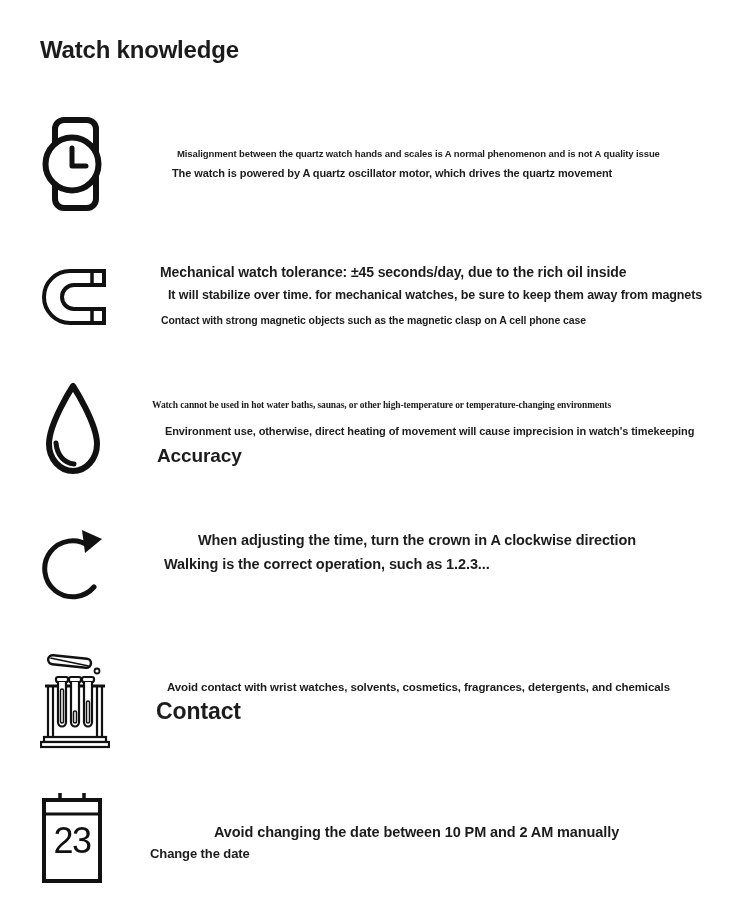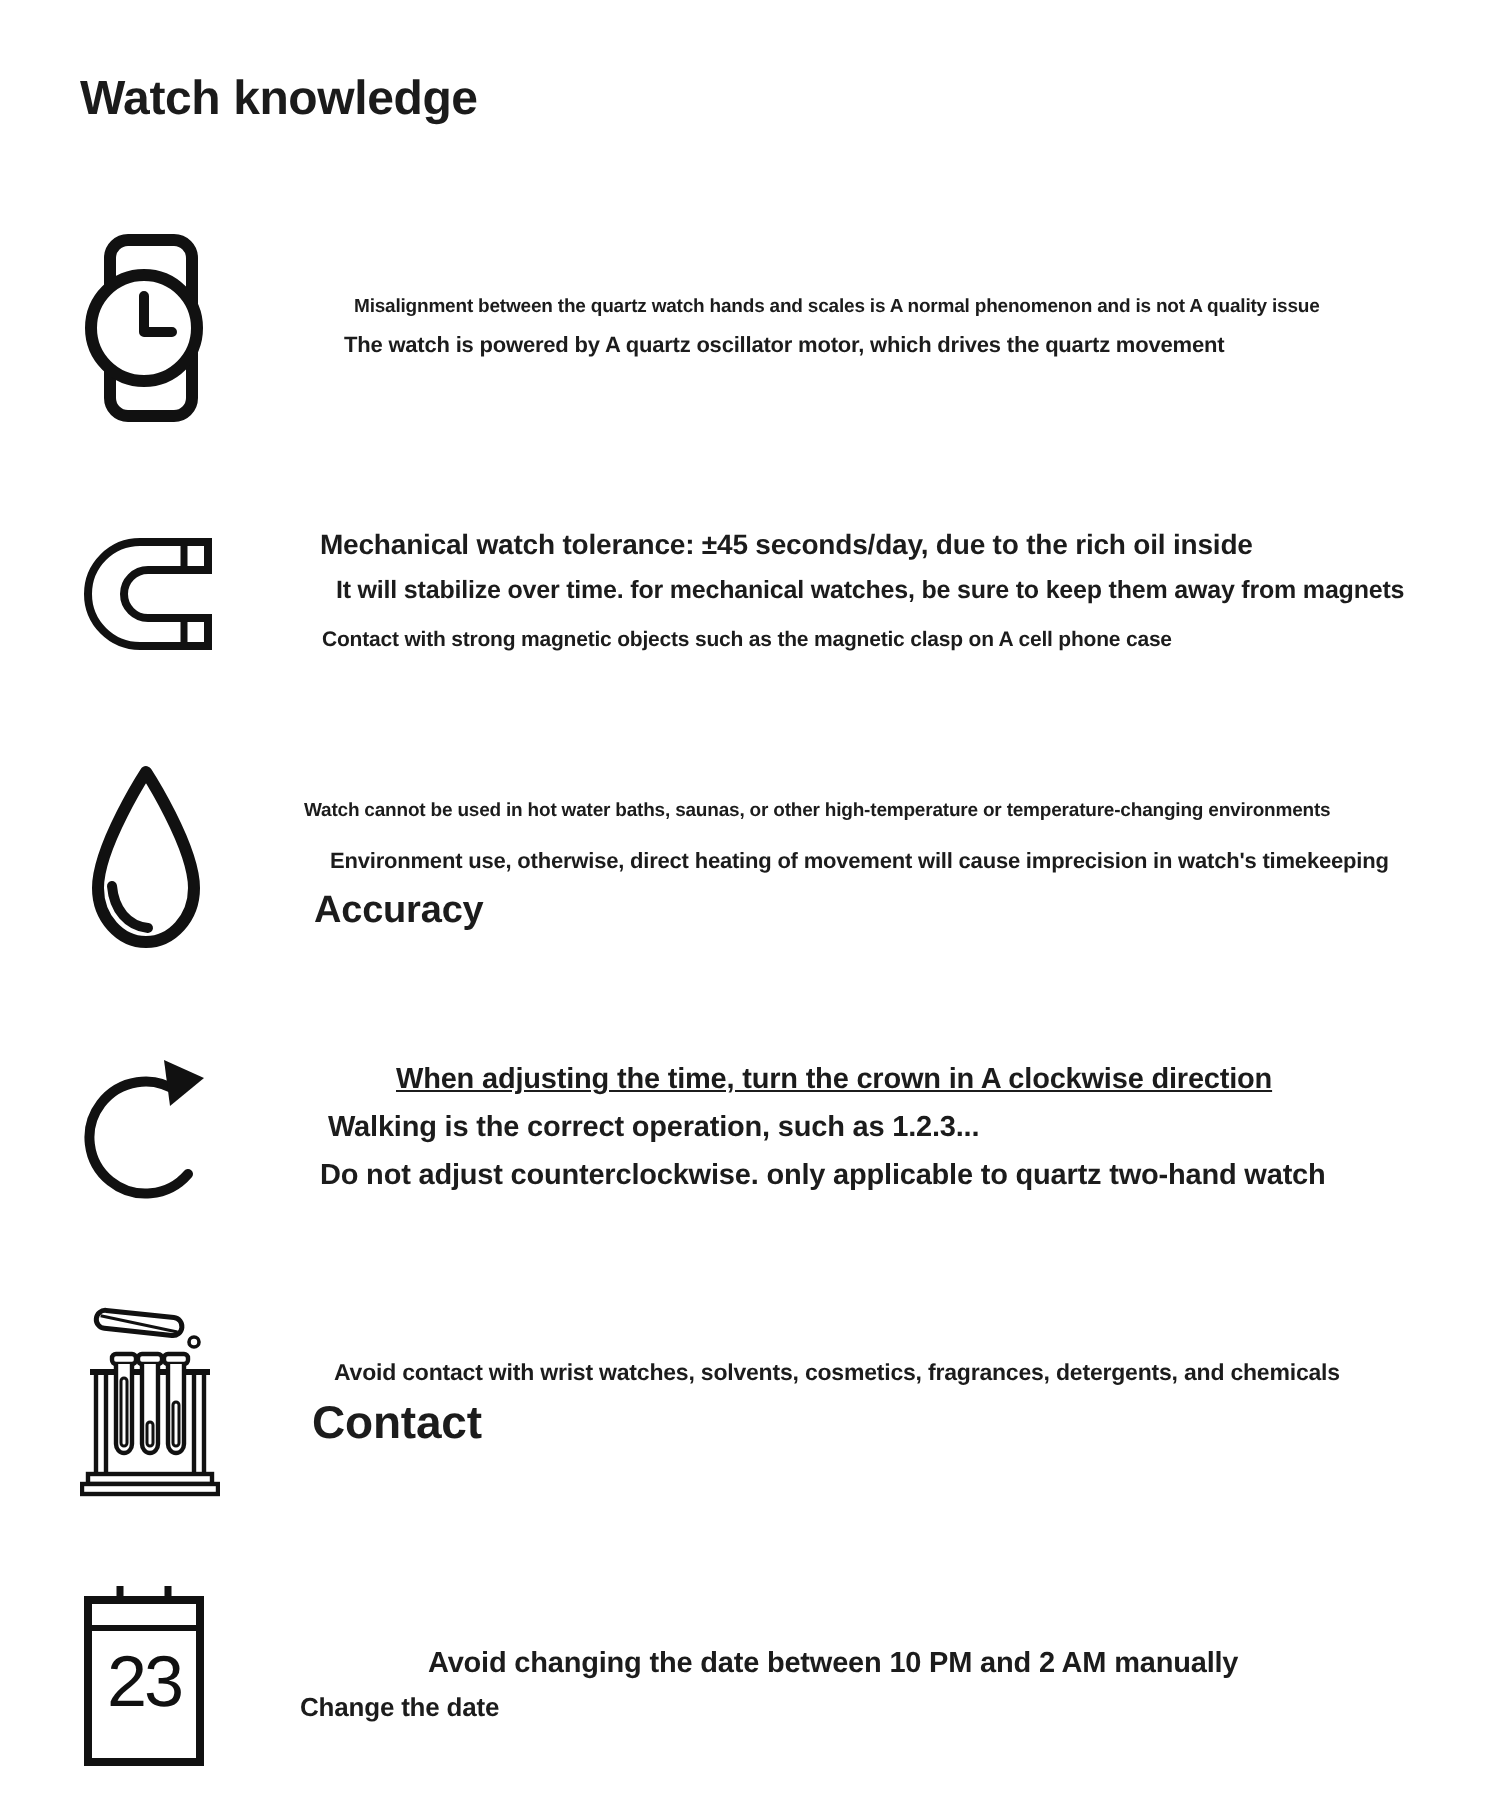--- a/index.html
+++ b/index.html
@@ -33,27 +33,27 @@
   #s1l2 { left: 160px; top: 168px; font-size: 11px; }
 
   
   #icon-magnet  { left: 40px;  top: 266px; }
   #s2l1 { left: 148px; top: 265px; font-size: 14px; text-align: right; }
   #s2l2 { left: 156px; top: 289px; font-size: 12.5px; }
   #s2l3 { left: 149px; top: 315px; font-size: 10.5px; text-align: center; }
 
   
   #icon-drop    { left: 40px;  top: 381px; }
-  #s3l1 { left: 140px; top: 401px; font-size: 9.5px; }
+  #s3l1 { left: 140px; top: 401px; font-size: 9.5px; font-family: Liberation Serif, serif; }
   #s3l2 { left: 153px; top: 426px; font-size: 11px; }
   #s3l3 { left: 145px; top: 446px; font-size: 19px; }
 
   
   #icon-rotate  { left: 42px;  top: 527px; }
-  #s4l1 { left: 186px; top: 533px; font-size: 14.5px; text-decoration: underline; }
+  #s4l1 { left: 186px; top: 533px; font-size: 14.5px; }
   #s4l2 { left: 152px; top: 557px; font-size: 14.5px; }
   #s4l3 { left: 148px; top: 581px; font-size: 14.5px; }
 
   
   #icon-tubes   { left: 40px;  top: 649px; }
   #s5l1 { left: 155px; top: 682px; font-size: 11.5px; }
   #s5l2 { left: 144px; top: 700px; font-size: 23px; }
 
   
   #icon-calendar { left: 40px; top: 792px; width: 64px; height: 92px; }
@@ -103,21 +103,20 @@
   <div class="t-line" id="s3l3">Accuracy</div>
 
   <div class="icon-box" id="icon-rotate">
     <svg width="66" height="84" viewBox="0 0 66 84" xmlns="http://www.w3.org/2000/svg">
       <path d="M47 19 A28 28 0 1 0 52 60" fill="none" stroke="#111" stroke-width="5" stroke-linecap="round"></path>
       <path d="M40 3 L60 12 L43 26 Z" fill="#111"></path>
     </svg>
   </div>
   <div class="t-line" id="s4l1">When adjusting the time, turn the crown in A clockwise direction</div>
   <div class="t-line" id="s4l2">Walking is the correct operation, such as 1.2.3...</div>
-  <div class="t-line" id="s4l3">Do not adjust counterclockwise. only applicable to quartz two-hand watch</div>
 
   <div class="icon-box" id="icon-tubes">
     <svg width="70" height="100" viewBox="0 0 70 100" xmlns="http://www.w3.org/2000/svg">
       <g transform="rotate(6 30 13)">
         <rect x="8" y="8" width="43" height="9" rx="4.5" fill="#fff" stroke="#111" stroke-width="2.5"></rect>
         <path d="M10 11 L49 15" stroke="#111" stroke-width="1.5" fill="none"></path>
       </g>
       <circle cx="57" cy="22" r="2.5" fill="#fff" stroke="#111" stroke-width="1.8"></circle>
       <path d="M5 37 H65" stroke="#111" stroke-width="3" fill="none"></path>
       <path d="M8 37 V90 M13 37 V90 M57 37 V90 M62 37 V90" stroke="#111" stroke-width="2.2" fill="none"></path>

